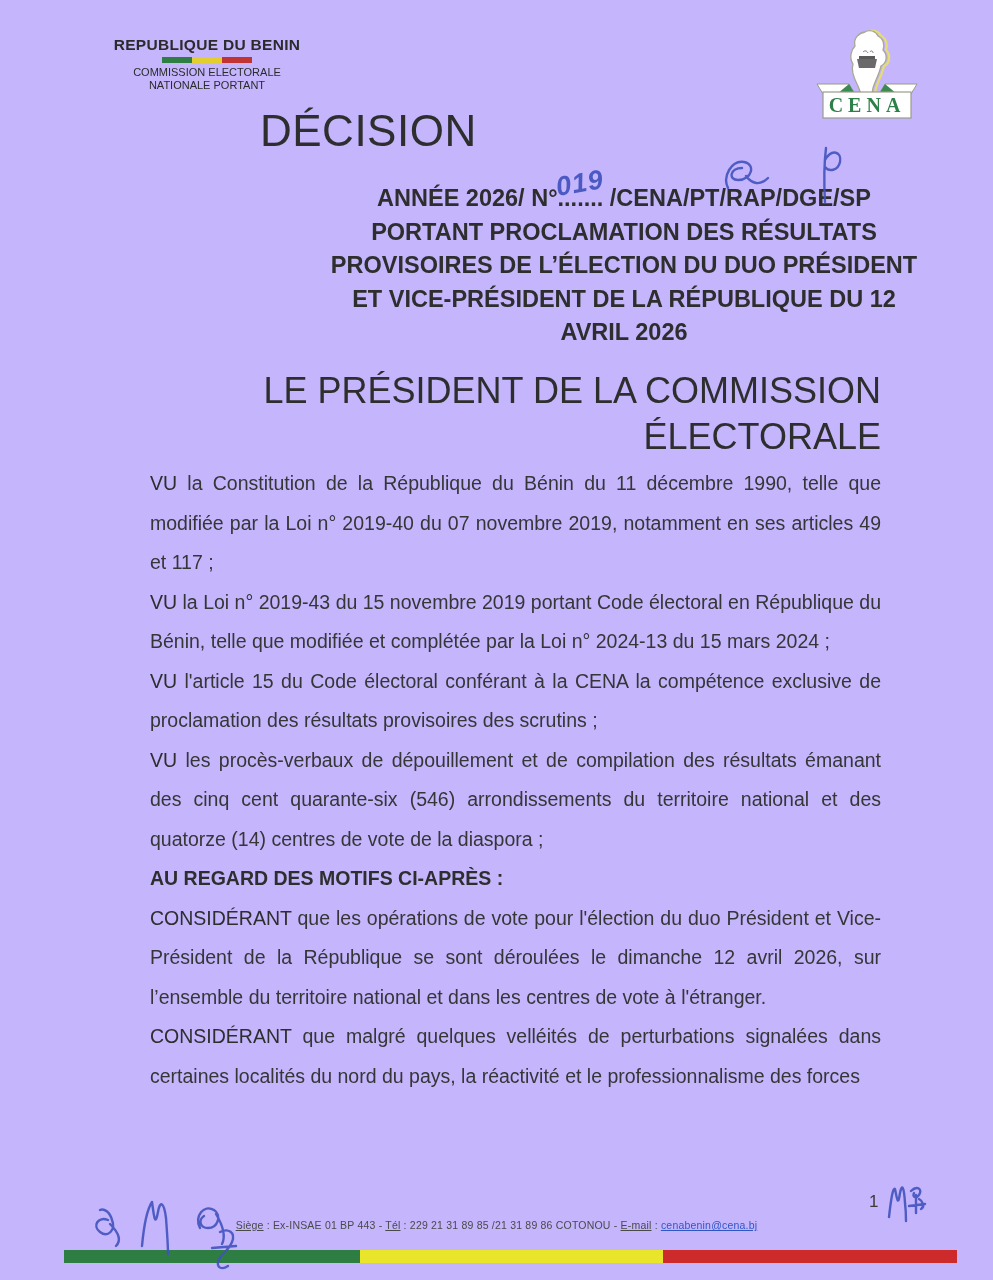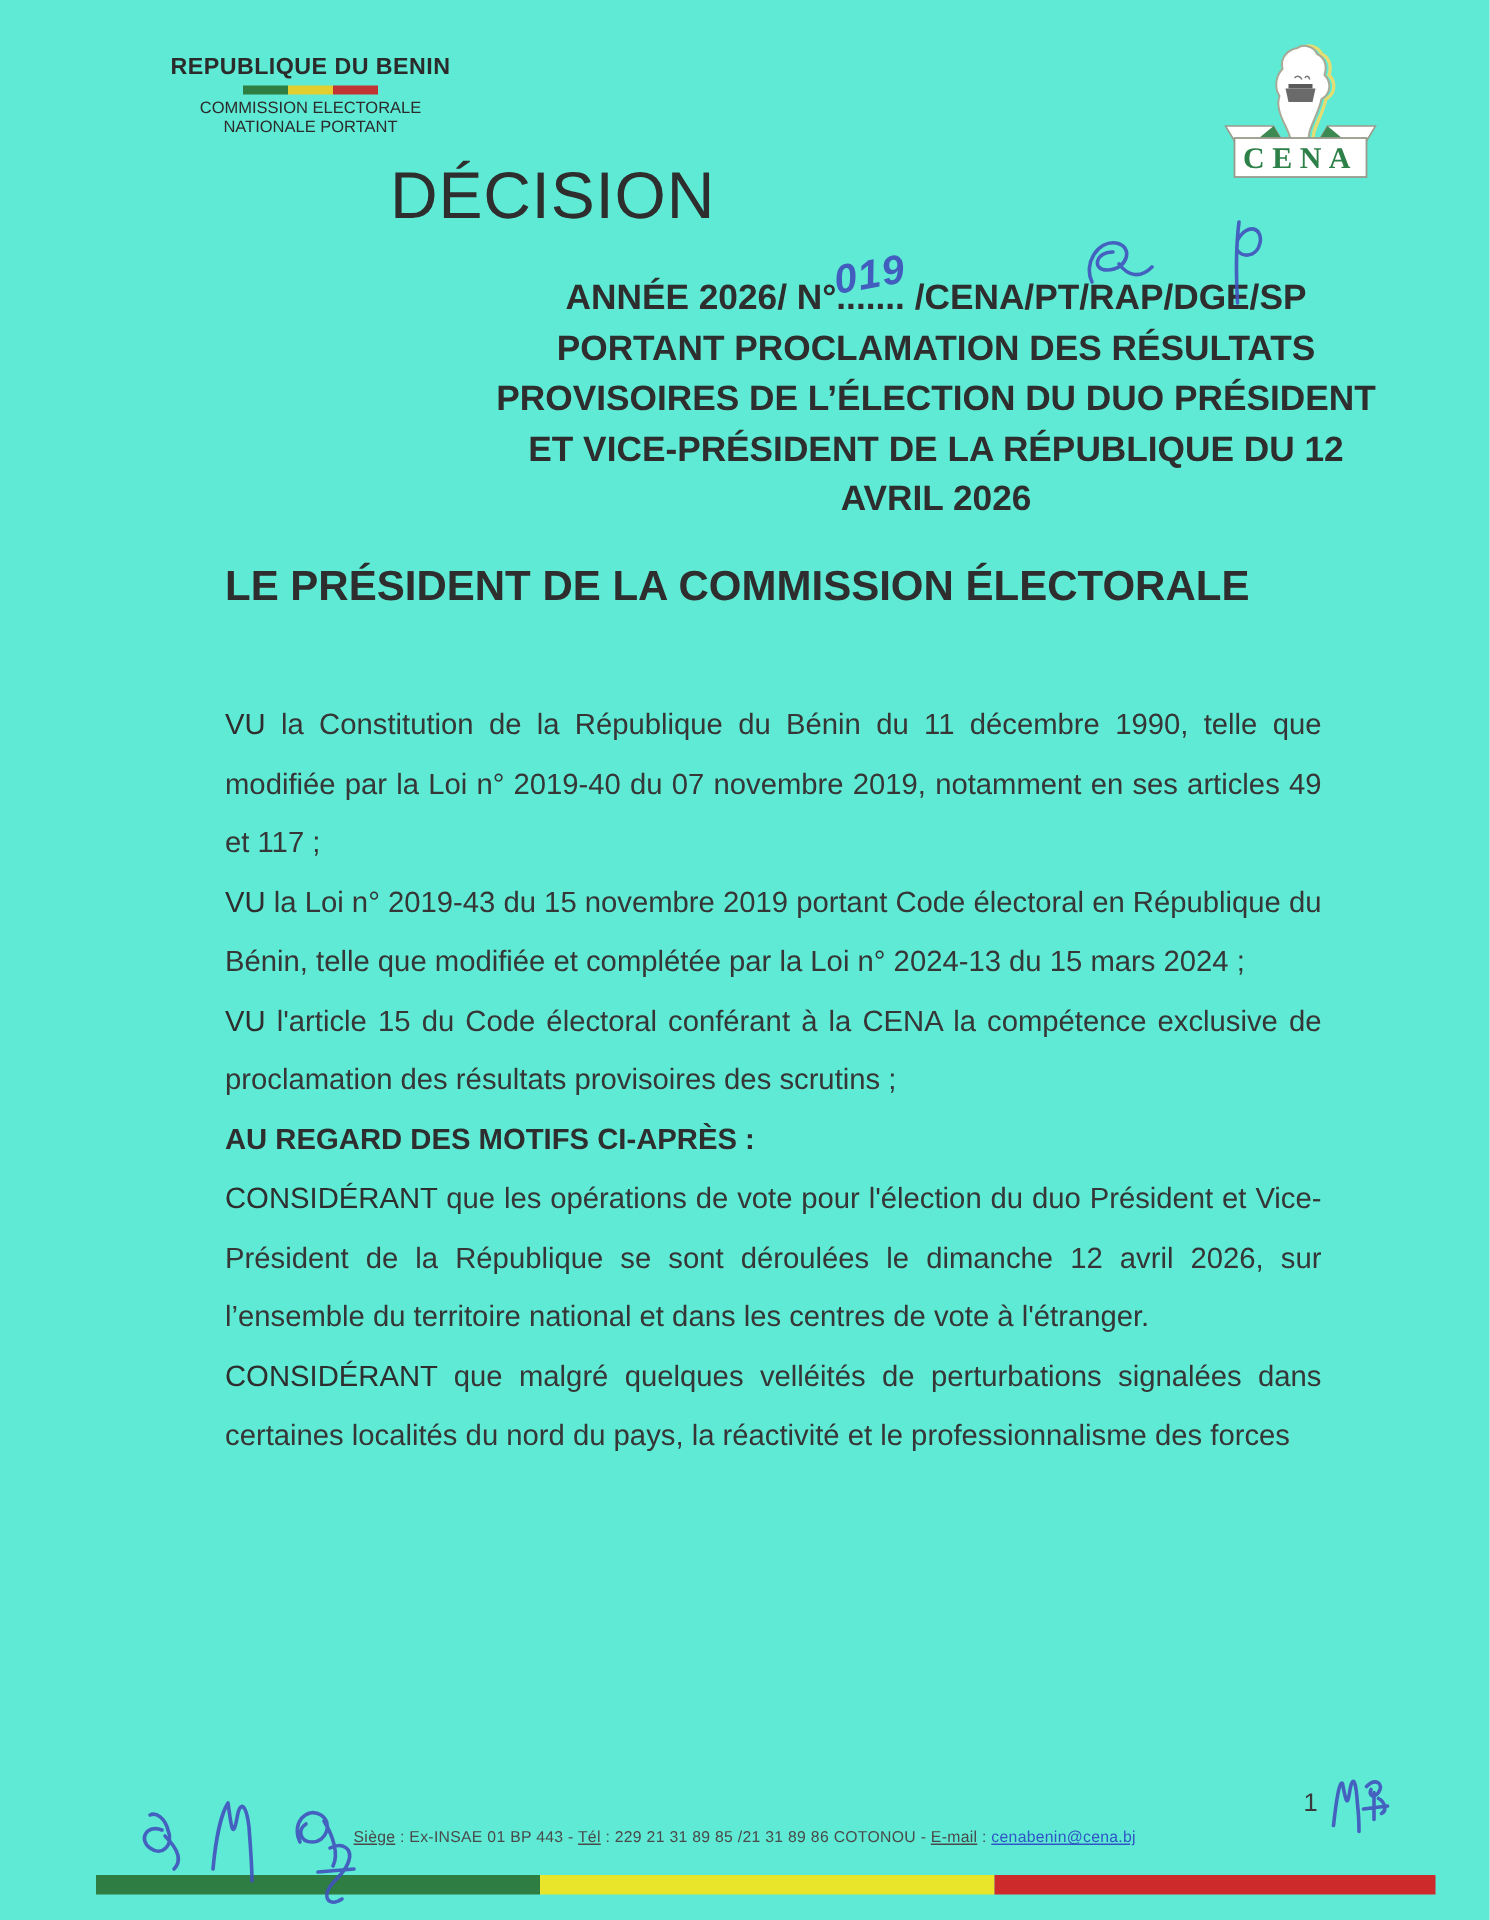--- a/index.html
+++ b/index.html
@@ -1,18 +1,18 @@
 <!DOCTYPE html>
 <html><head>
 <meta charset="utf-8">
 <style>
   html,body{margin:0;padding:0;background:#e9e9e9;}
   .page{
     position:relative;width:993px;height:1280px;margin:0 auto;
-    background:#5eead4;overflow:hidden;
+    background:#c4b5fd;overflow:hidden;
     font-family:"Liberation Sans",sans-serif;color:#333;
   }
   
   .letterhead{position:absolute;left:93px;top:36px;width:228px;text-align:center;}
   .republic{font-size:15.5px;font-weight:bold;color:#2b2b2b;letter-spacing:.3px;white-space:nowrap;}
   .mini-flag{display:flex;width:90px;height:6px;margin:3px auto 3px auto;}
   .mini-flag span{flex:1;}
   .org{font-size:11px;font-weight:normal;color:#2b2b2b;line-height:1.15;}
   
   .logo{position:absolute;left:813px;top:26px;width:108px;height:104px;}
@@ -27,22 +27,22 @@
   }
   .dots-wrap{position:relative;display:inline-block;}
   .hand-number{
     position:absolute;left:-2px;top:-15px;
     color:#4152bd;font-style:italic;font-size:27px;font-weight:bold;
     transform:rotate(-10deg);letter-spacing:1px;opacity:.92;
   }
   .ink-svg{position:absolute;overflow:visible;}
   .ink-svg path{fill:none;stroke:#4152bd;stroke-width:2.4;stroke-linecap:round;stroke-linejoin:round;opacity:.9;}
   .issuer{
-    position:absolute;left:150px;top:368px;width:731px;text-align:left;
-    font-size:28px;font-weight:bold;color:#2e2e2e;line-height:46px;
+    position:absolute;left:150px;top:368px;width:731px;text-align:right;
+    font-size:36px;font-weight:normal;color:#2e2e2e;line-height:46px;
   }
   
   .body-text{position:absolute;left:150px;top:464px;width:731px;font-size:19.5px;color:#363636;}
   .body-text p{margin:0;text-align:justify;line-height:39.5px;}
   .body-text p strong{font-weight:normal;color:#2e2e2e;}
   .motifs{text-align:right;font-weight:bold;color:#2e2e2e;}
   
   .page-num{position:absolute;left:869px;top:1192px;font-size:17px;color:#3a3a3a;}
   .footer-line{
     position:absolute;left:0;top:1219px;width:100%;text-align:center;
@@ -112,20 +112,21 @@
   </div>
 
   <div class="issuer">
     <div>LE PRÉSIDENT DE LA COMMISSION ÉLECTORALE</div>
   </div>
 
   <div class="body-text">
     <p><strong>VU</strong> <span>la Constitution de la République du Bénin du 11 décembre 1990, telle que modifiée par la Loi n° 2019-40 du 07 novembre 2019, notamment en ses articles 49 et 117 ;</span></p>
     <p><strong>VU</strong> <span>la Loi n° 2019-43 du 15 novembre 2019 portant Code électoral en République du Bénin, telle que modifiée et complétée par la Loi n° 2024-13 du 15 mars 2024 ;</span></p>
     <p><strong>VU</strong> <span>l'article 15 du Code électoral conférant à la CENA la compétence exclusive de proclamation des résultats provisoires des scrutins ;</span></p>
+    <p><strong>VU</strong> <span>les procès-verbaux de dépouillement et de compilation des résultats émanant des cinq cent quarante-six (546) arrondissements du territoire national et des quatorze (14) centres de vote de la diaspora ;</span></p>
     <p class="motifs">AU REGARD DES MOTIFS CI-APRÈS :</p>
     <p><strong>CONSIDÉRANT</strong> <span>que les opérations de vote pour l'élection du duo Président et Vice-Président de la République se sont déroulées le dimanche 12 avril 2026, sur l’ensemble du territoire national et dans les centres de vote à l'étranger.</span></p>
     <p><strong>CONSIDÉRANT</strong> <span>que malgré quelques velléités de perturbations signalées dans certaines localités du nord du pays, la réactivité et le professionnalisme des forces</span></p>
   </div>
 
   <div class="page-num">1</div>
 
   <svg class="ink-svg ink-layer" style="left:883px;top:1181px;" width="50" height="46" viewBox="0 0 50 46">
     <path d="M6 36 C8 18 10 6 12 8 C14 18 15 26 17 12 C19 2 21 6 22 22 C23 30 23 36 23 40 M28 10 C34 4 40 8 36 14 C33 18 29 16 31 12 M33 14 L33 32 M26 25 L42 23 M36 18 C40 20 42 26 38 28"></path>
   </svg>

